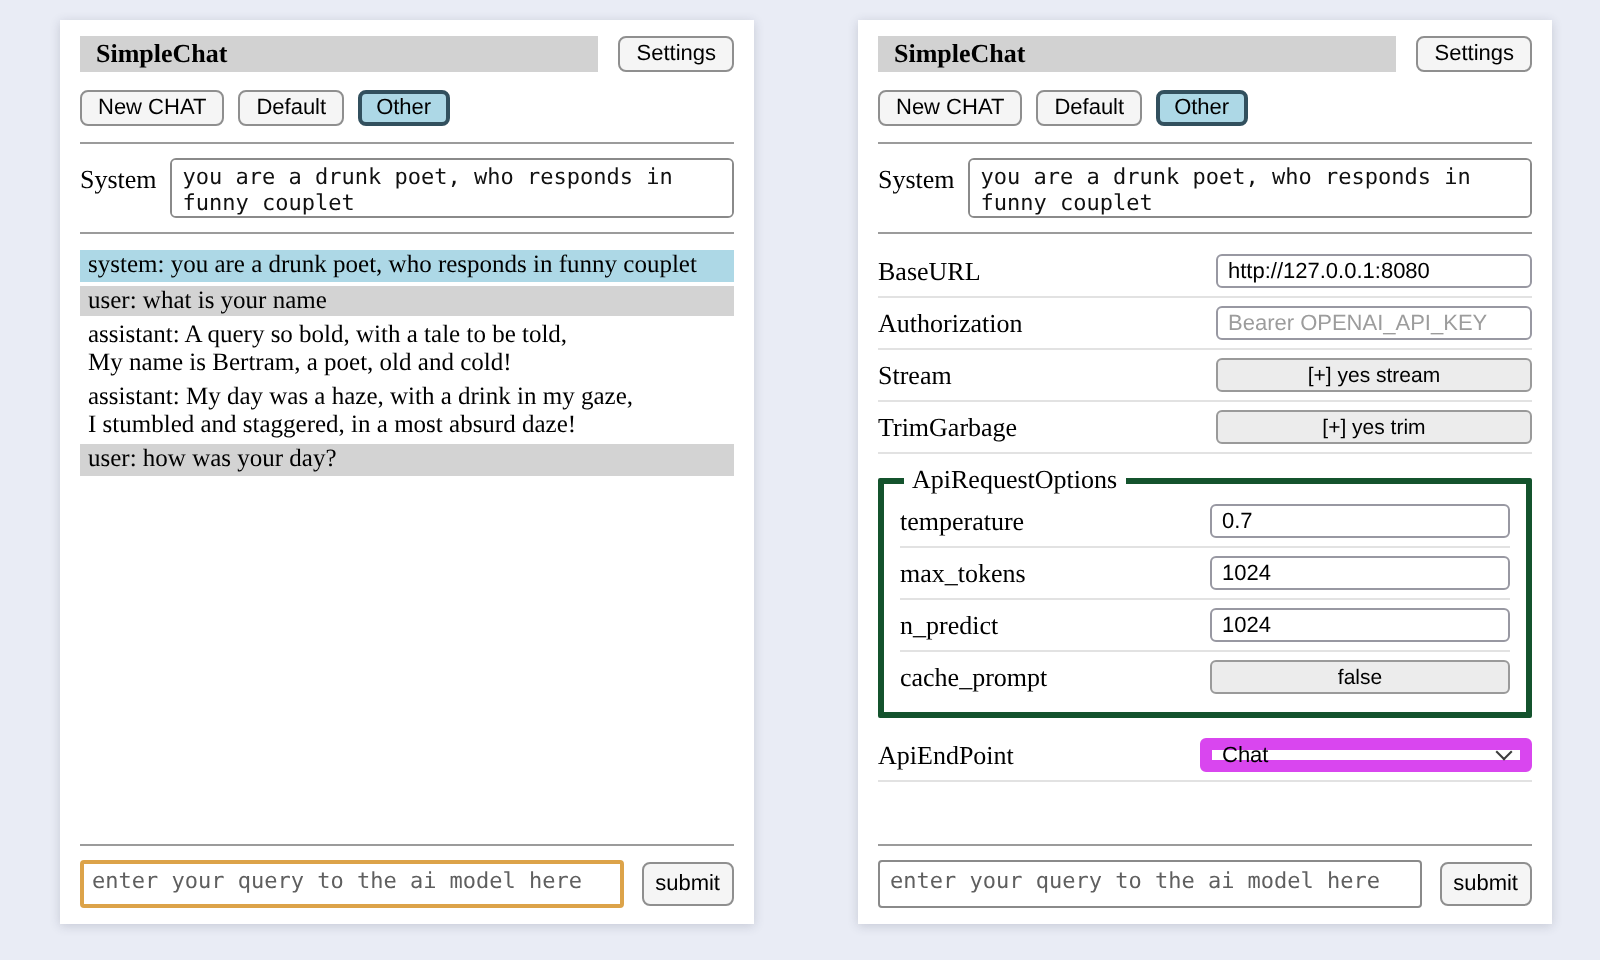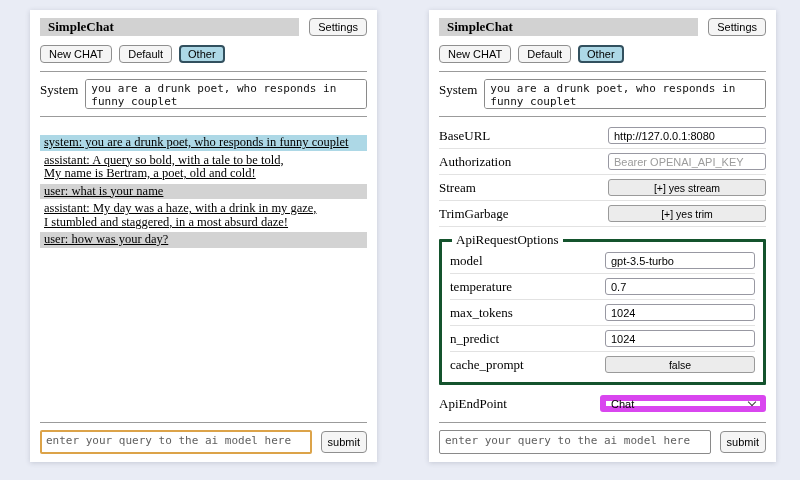--- a/index.html
+++ b/index.html
@@ -39,21 +39,21 @@
   .system-row { display:flex; gap:7px; align-items:flex-start; flex:0 0 auto; }
   .label-serif { font:13px "Liberation Serif", serif; color:#000; padding-top:3px; }
   textarea.system {
     flex:1; height:30px; resize:none;
     font:11px "DejaVu Sans Mono", monospace; color:#111;
     border:1px solid #8a8a8a; border-radius:3px; padding:2px 5px;
     background:#fff; outline:none;
   }
 
   
-  .chat-area { flex:1 1 auto; overflow:hidden; margin-top:12px;text-decoration:underline; }
+  .chat-area { flex:1 1 auto; overflow:hidden; margin-top:2px; }
   .msg {
     font:12.5px "Liberation Serif", serif; color:#000;
     line-height:13.5px; padding:1px 4px; margin-bottom:2px;
     white-space:pre-line;
   }
   .msg.system { background:#add8e6; }
   .msg.user { background:#d3d3d3; }
   .msg.assistant { background:#ffffff; }
 
   
@@ -133,23 +133,23 @@
 
     <div class="system-row">
       <span class="label-serif">System</span>
       <textarea class="system" spellcheck="false" style="">you are a drunk poet, who responds in funny couplet</textarea>
     </div>
 
     <hr class="sep tight">
 
     <div class="chat-area">
       <p class="msg system">system: you are a drunk poet, who responds in funny couplet</p>
+      <p class="msg user">user: what is your name</p>
       <p class="msg assistant">assistant: A query so bold, with a tale to be told,
 My name is Bertram, a poet, old and cold!</p>
-      <p class="msg user">user: what is your name</p>
       <p class="msg assistant">assistant: My day was a haze, with a drink in my gaze,
 I stumbled and staggered, in a most absurd daze!</p>
       <p class="msg user">user: how was your day?</p>
     </div>
 
     <hr class="sep">
 
     <div class="input-row">
       <textarea class="query focused" spellcheck="false" placeholder="enter your query to the ai model here" style=""></textarea>
       <button class="btn submit-btn">submit</button>
@@ -203,26 +203,20 @@
       <div class="srow">
         <span class="srow-label">TrimGarbage</span>
         <span class="ctrl">
           <button class="wbtn">[+] yes trim</button>
         </span>
       </div>
 
       <fieldset class="aro">
         <legend>ApiRequestOptions</legend>
 
-        <div class="srow">
-          <span class="srow-label">model</span>
-          <span class="ctrl">
-            <input class="txt" type="text" spellcheck="false" value="gpt-3.5-turbo" style="">
-          </span>
-        </div>
 
         <div class="srow">
           <span class="srow-label">temperature</span>
           <span class="ctrl">
             <input class="txt" type="text" spellcheck="false" value="0.7" style="">
           </span>
         </div>
 
         <div class="srow">
           <span class="srow-label">max_tokens</span>

